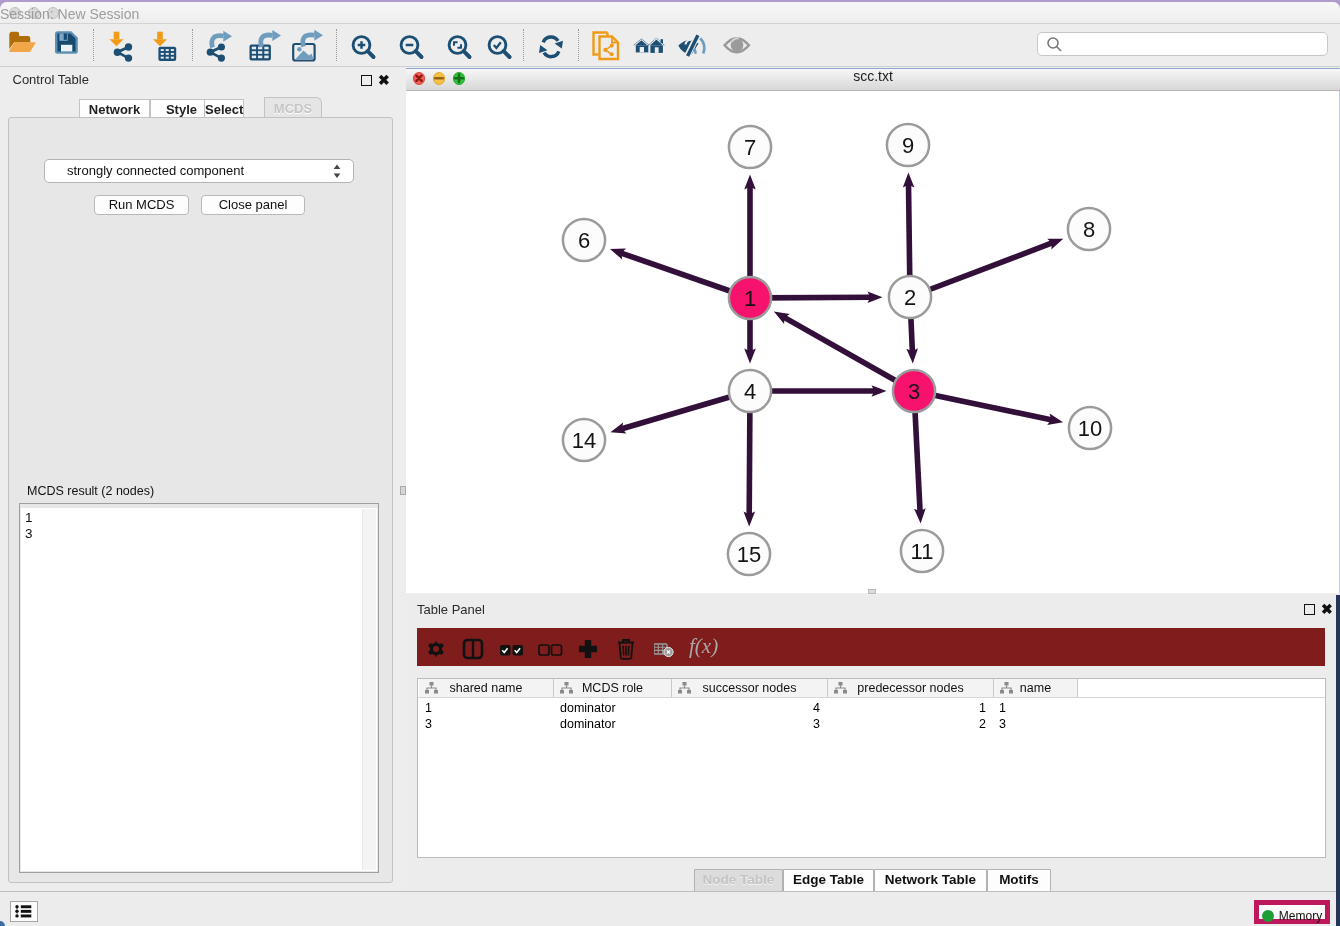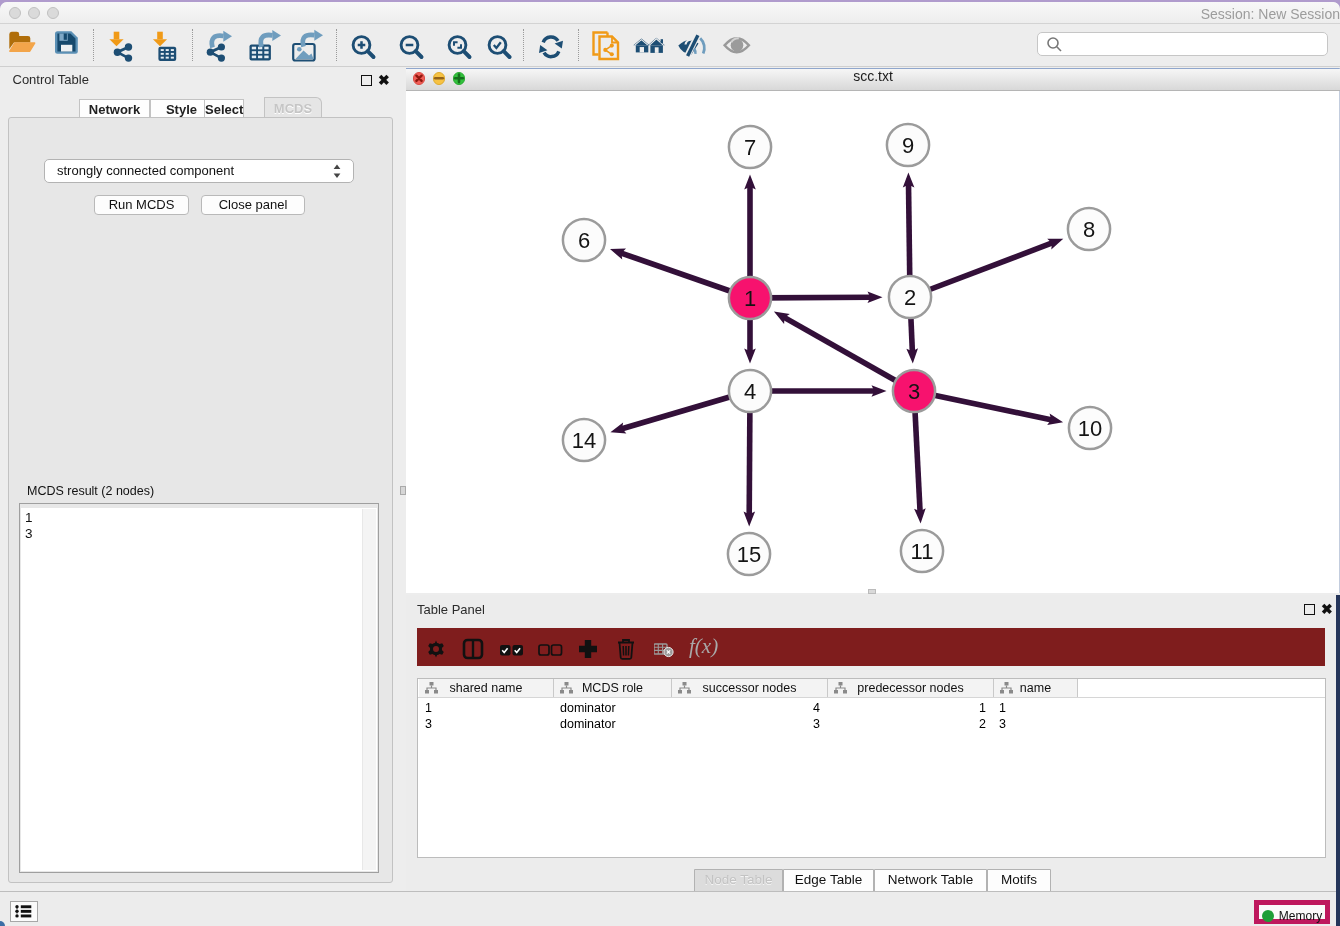--- a/index.html
+++ b/index.html
@@ -1,53 +1,53 @@
 <!DOCTYPE html>
 <html><head><meta charset="utf-8">
 <style>
 html,body{margin:0;padding:0}
 body{width:1340px;height:926px;overflow:hidden;position:relative;
  background:#b09bcd;font-family:"Liberation Sans",sans-serif;}
 #win{position:absolute;left:0;top:2px;width:1340px;height:924px;background:#ededed;border-radius:7px 7px 0 0;overflow:hidden}
 #titlebar{position:absolute;left:0;top:0;width:1340px;height:21px;
  background:linear-gradient(#f8f8f8,#ededed);border-bottom:1px solid #d3d3d3;border-radius:7px 7px 0 0}
 .tl{position:absolute;top:5px;width:12px;height:12px;border-radius:50%;background:#dadada;border:1px solid #c0c0c0;box-sizing:border-box}
-#title{position:absolute;top:3.5px;left:0;width:1340px;text-align:right;font-size:14px;color:#9c9c9c}
+#title{position:absolute;top:3.5px;left:0;width:1340px;text-align:left;font-size:14px;color:#9c9c9c}
 #toolbar{position:absolute;left:0;top:22px;width:1340px;height:42px;background:#ededed;border-bottom:1px solid #cfcfcf}
 .sep{position:absolute;top:5px;height:32px;width:0;border-left:1px dotted #9a9a9a}
 #search{position:absolute;left:1037px;top:8px;width:289px;height:22px;background:#fff;border:1px solid #c6c6c6;border-radius:5px}
 
 #cp{position:absolute;left:0;top:64px;width:400px;height:825px}
 #cphead{position:absolute;left:12.5px;top:5.5px;font-size:13px;color:#2b2b2b}
 .paneico{position:absolute;width:11px;height:11px;border:1.5px solid #111;box-sizing:border-box;background:transparent}
 .panex{position:absolute;font-size:14px;font-weight:bold;color:#111;line-height:11px}
 .tab{position:absolute;top:33px;height:19px;background:#fefefe;border:1px solid #c3c3c3;box-sizing:border-box;font-size:13px;font-weight:bold;color:#222;text-align:center;line-height:19px}
 #tabmcds{position:absolute;left:264px;top:31px;width:58px;height:21px;background:#e5e5e5;border:1px solid #c3c3c3;border-bottom:none;border-radius:0 6px 0 0;box-sizing:border-box;font-size:13px;font-weight:bold;color:#c5c5c5;text-shadow:0 1px 0 #fff;text-align:center;line-height:21px}
 #cppane{position:absolute;left:8px;top:51px;width:385px;height:766px;background:#e7e7e7;border:1px solid #c2c2c2;border-radius:3px;box-sizing:border-box}
 #optlab{position:absolute;left:0;top:72px;width:400px;text-align:center;font-size:13px;color:#1a1a1a}
-#combo{position:absolute;left:44px;top:93px;width:310px;height:24px;background:#fff;border:1px solid #b3b3b3;border-radius:5px;box-sizing:border-box;font-size:13px;color:#111;line-height:22px;padding-left:12px}
+#combo{position:absolute;left:44px;top:93px;width:310px;height:24px;background:#fff;border:1px solid #b3b3b3;border-radius:5px;box-sizing:border-box;font-size:13px;color:#111;line-height:22px;padding-left:22px}
 .btn{position:absolute;top:129px;height:20px;background:#fdfdfd;border:1px solid #b9b9b9;border-radius:4px;box-sizing:border-box;font-size:13px;color:#111;text-align:center;line-height:18px}
 #fs{position:absolute;left:19px;top:437px;width:360px;height:370px;border:1px solid #9f9f9f;box-sizing:border-box}
 #fsleg{position:absolute;left:25px;top:418px;font-size:12.5px;color:#111;background:#e7e7e7;padding:0 2px}
 #fsbox{position:absolute;left:21px;top:442px;width:356px;height:363px;background:#fff}
 #fssb{position:absolute;right:1px;top:1px;width:13px;height:361px;background:#f4f4f4;border-left:1px solid #e8e8e8}
 
 #frame{position:absolute;left:406px;top:66px;width:934px;height:525px;background:#fff;border-top:1px solid #8fa6cc;border-right:1px solid #c3cdde;box-sizing:border-box}
 #ftbar{position:absolute;left:0;top:0;width:934px;height:21px;background:linear-gradient(#f6f6f6,#d8d8d8);border-bottom:1px solid #b5b5b5}
 #ftitle{position:absolute;left:0;top:-1.5px;width:934px;text-align:center;font-size:14px;color:#1c1c1c}
 .mac{position:absolute;top:3px;width:12.5px;height:12.5px;border-radius:50%;box-sizing:border-box}
 
 #tp{position:absolute;left:406px;top:593px;width:930px;height:297px;background:#ececec}
 #tphead{position:absolute;left:11px;top:7px;font-size:13px;color:#2b2b2b}
 #tptools{position:absolute;left:11px;top:33px;width:908px;height:38px;background:#7f1d1d}
 #tbl{position:absolute;left:11px;top:83px;width:909px;height:180px;background:#fff;border:1px solid #bcbcbc;box-sizing:border-box}
 .hcell{position:absolute;top:0;height:18px;background:#f3f3f3;border-right:1px solid #c9c9c9;box-sizing:border-box;font-size:12.5px;color:#111;text-align:center;line-height:18px}
 .hline{position:absolute;left:0;top:18px;width:907px;height:0;border-top:1px solid #d6d6d6}
 .cell{position:absolute;font-size:12.5px;color:#000;line-height:16px}
-.btab{position:absolute;top:274px;height:28px;border:1px solid #b2b2b2;box-sizing:border-box;background:#fdfdfd;font-size:13.5px;font-weight:normal;color:#111;text-align:center;line-height:20px}
+.btab{position:absolute;top:274px;height:28px;border:1px solid #b2b2b2;box-sizing:border-box;background:#fdfdfd;font-size:13.5px;font-weight:bold;color:#111;text-align:center;line-height:20px}
 
 #status{position:absolute;left:0;top:889px;width:1340px;height:37px;background:#ececec;border-top:1px solid #bdbdbd;box-sizing:border-box}
 #memory{position:absolute;left:1254px;top:8px;width:76px;height:24px;background:#fafafa;border:5px solid #be185d;box-sizing:border-box;font-size:12px;color:#111;text-align:center;line-height:22px}
 #listbtn{position:absolute;left:10px;top:9px;width:28px;height:21px;background:#fbfbfb;border:1px solid #a7a7a7;box-sizing:border-box}
 #darkstrip{position:absolute;left:1336px;top:593px;width:4px;height:333px;background:#25355a}
 </style></head>
 <body>
 <div id="win">
  <div id="titlebar">
   <div class="tl" style="left:8.5px"></div>

